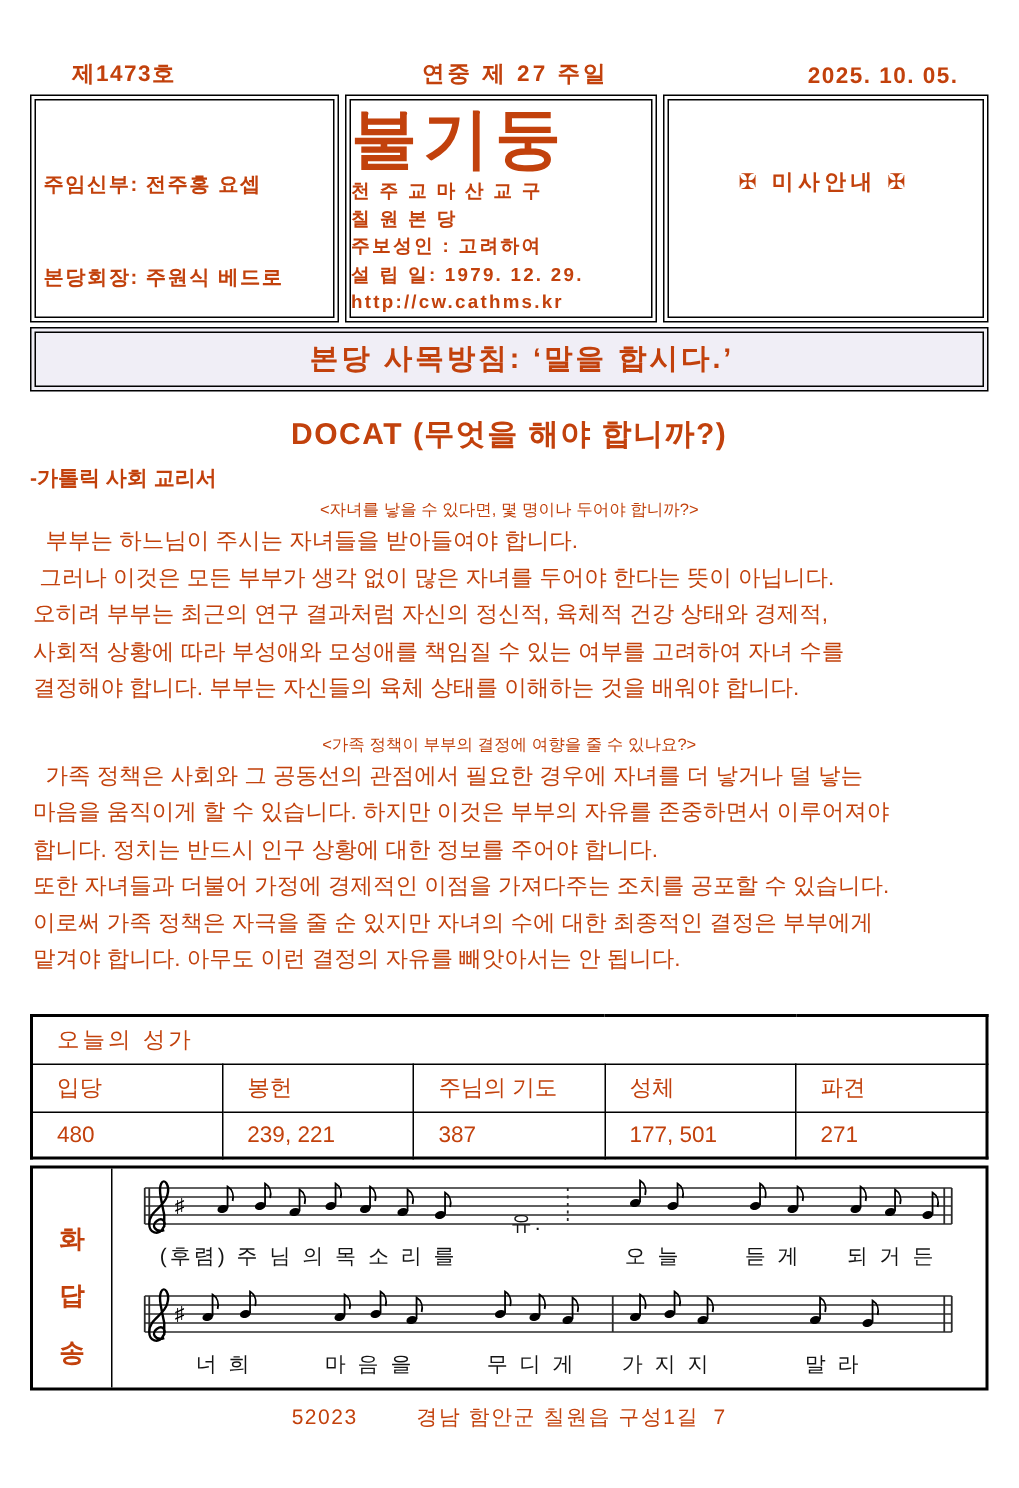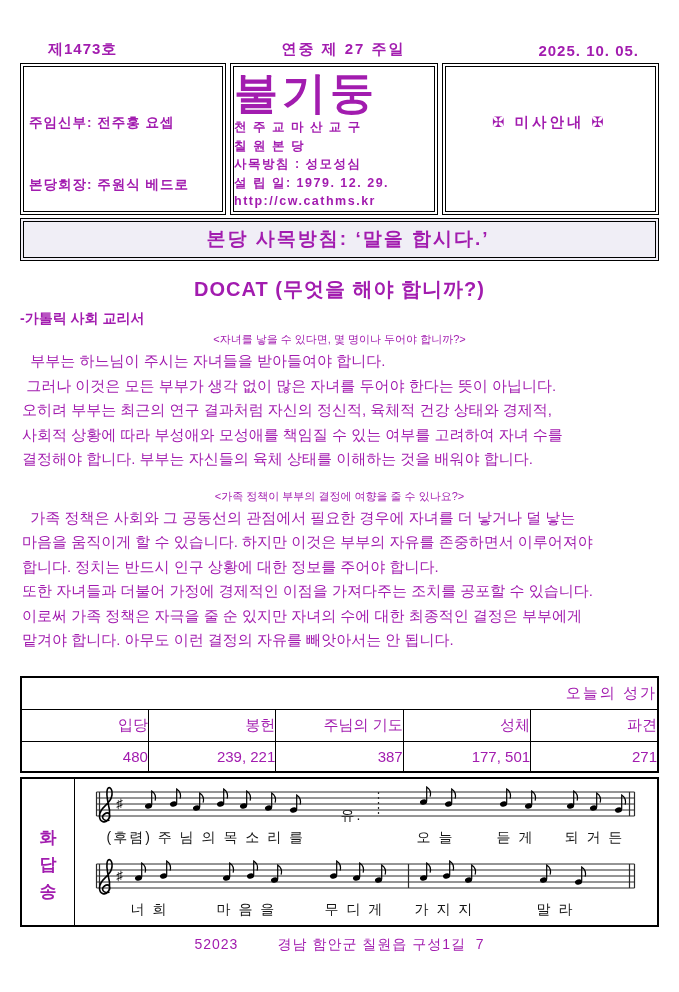--- a/index.html
+++ b/index.html
@@ -1,17 +1,17 @@
 <!DOCTYPE html>
 <html><head>
 <meta charset="utf-8">
 <style>
   html,body{margin:0;padding:0;background:#e8e8e8;}
   .page{width:679px;height:992px;background:#ffffff;position:relative;overflow:hidden;
-        font-family:"Liberation Sans","DejaVu Sans",sans-serif;color:#a21caf;}
+        font-family:"Liberation Sans","DejaVu Sans",sans-serif;color:#c2410c;}
   .content{position:absolute;left:20px;top:40px;width:639px;}
 
   
   .hdr{display:flex;align-items:flex-end;font-size:15px;font-weight:bold;letter-spacing:1px;
        padding:0 6px 4px 6px;}
   .hdr .issue{width:170px;padding-left:22px;}
   .hdr .title{flex:1;text-align:center;letter-spacing:2px;}
   .hdr .date{width:170px;text-align:right;padding-right:14px;}
 
   
@@ -33,28 +33,28 @@
   
   .article{margin-top:15px;}
   .article-title{text-align:center;font-size:20px;font-weight:700;letter-spacing:1px;}
   .article-source{font-size:14px;font-weight:600;margin:7px 26px 4px 0;}
   .qline{text-align:center;font-size:11px;margin:2px 0;}
   .para{font-size:15px;line-height:24.5px;white-space:pre-wrap;margin:1px 0 0 2px;}
   .q2{margin-top:17px;}
 
   
   table.hymns{width:100%;border-collapse:collapse;margin-top:23px;border:2px solid #000;}
-  table.hymns td{border:1px solid #000;text-align:right;font-size:15px;padding:6px 0;}
+  table.hymns td{border:1px solid #000;text-align:left;font-size:15px;padding:6px 16px;}
   td.hymn-caption{font-size:16px;letter-spacing:2px;padding:7px 0;}
 
   
   .music-box{margin-top:4px;border:2px solid #000;height:150px;display:flex;box-sizing:border-box;}
   .psalm-label{width:52px;border-right:1px solid #000;display:flex;align-items:center;
                justify-content:center;font-size:17px;font-weight:700;}
-  .psalm-label span{display:block;width:1.1em;word-break:break-all;line-height:27px;text-align:center;margin-top:25px;}
+  .psalm-label span{display:block;width:1.1em;word-break:break-all;line-height:38px;text-align:center;margin-top:25px;}
   .psalm-music{flex:1;padding:1px 2px;}
   .psalm-music svg{display:block;}
   .staff-line{stroke:#2a2a2a;stroke-width:1;}
   .bar{stroke:#2a2a2a;stroke-width:1.2;}
   .lyr{font-size:14px;letter-spacing:2px;fill:#141414;}
   .clef{fill:none;stroke:#000;stroke-width:1.6;}
 
   
   .footer{text-align:center;font-size:14px;margin-top:9px;letter-spacing:1px;white-space:pre;}
 </style>
@@ -79,21 +79,21 @@
         
         
         
         
       </div>
 
       <div class="box box-masthead">
         <div class="masthead-title">불기둥</div>
         <div class="masthead-line">천 주 교   마 산 교 구</div>
         <div class="masthead-line">칠 원 본 당</div>
-        <div class="masthead-line">사목방침 : 성모성심</div>
+        <div class="masthead-line">주보성인 : 고려하여</div>
         <div class="masthead-line">설 립 일: 1979. 12. 29.</div>
         <div class="masthead-line">http://cw.cathms.kr</div>
       </div>
 
       <div class="box box-mass">
         <div class="mass-title">✠ 미사안내 ✠</div>
         
         
         
         

